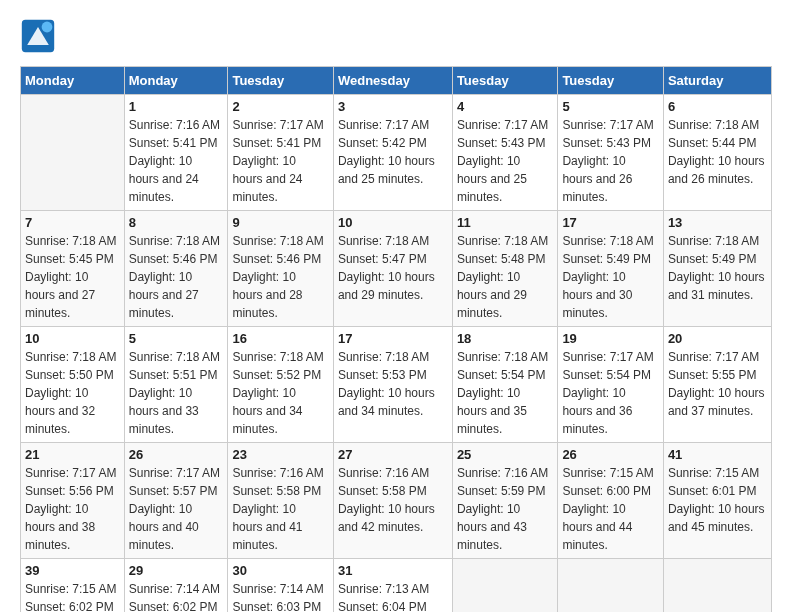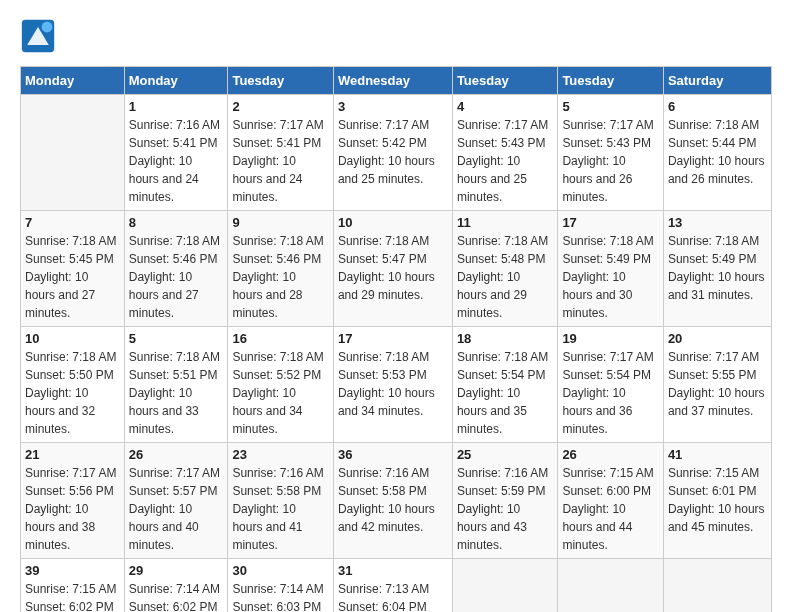--- a/index.html
+++ b/index.html
@@ -217,21 +217,21 @@
         </td>
         <td>
           <div class="day-number">26</div>
           <div class="day-info">Sunrise: 7:17 AM<br>Sunset: 5:57 PM<br>Daylight: 10 hours and 40 minutes.</div>
         </td>
         <td>
           <div class="day-number">23</div>
           <div class="day-info">Sunrise: 7:16 AM<br>Sunset: 5:58 PM<br>Daylight: 10 hours and 41 minutes.</div>
         </td>
         <td>
-          <div class="day-number">36</div>
+          <div class="day-number">27</div>
           <div class="day-info">Sunrise: 7:16 AM<br>Sunset: 5:58 PM<br>Daylight: 10 hours and 42 minutes.</div>
         </td>
         <td>
           <div class="day-number">25</div>
           <div class="day-info">Sunrise: 7:16 AM<br>Sunset: 5:59 PM<br>Daylight: 10 hours and 43 minutes.</div>
         </td>
         <td>
           <div class="day-number">26</div>
           <div class="day-info">Sunrise: 7:15 AM<br>Sunset: 6:00 PM<br>Daylight: 10 hours and 44 minutes.</div>
         </td>

